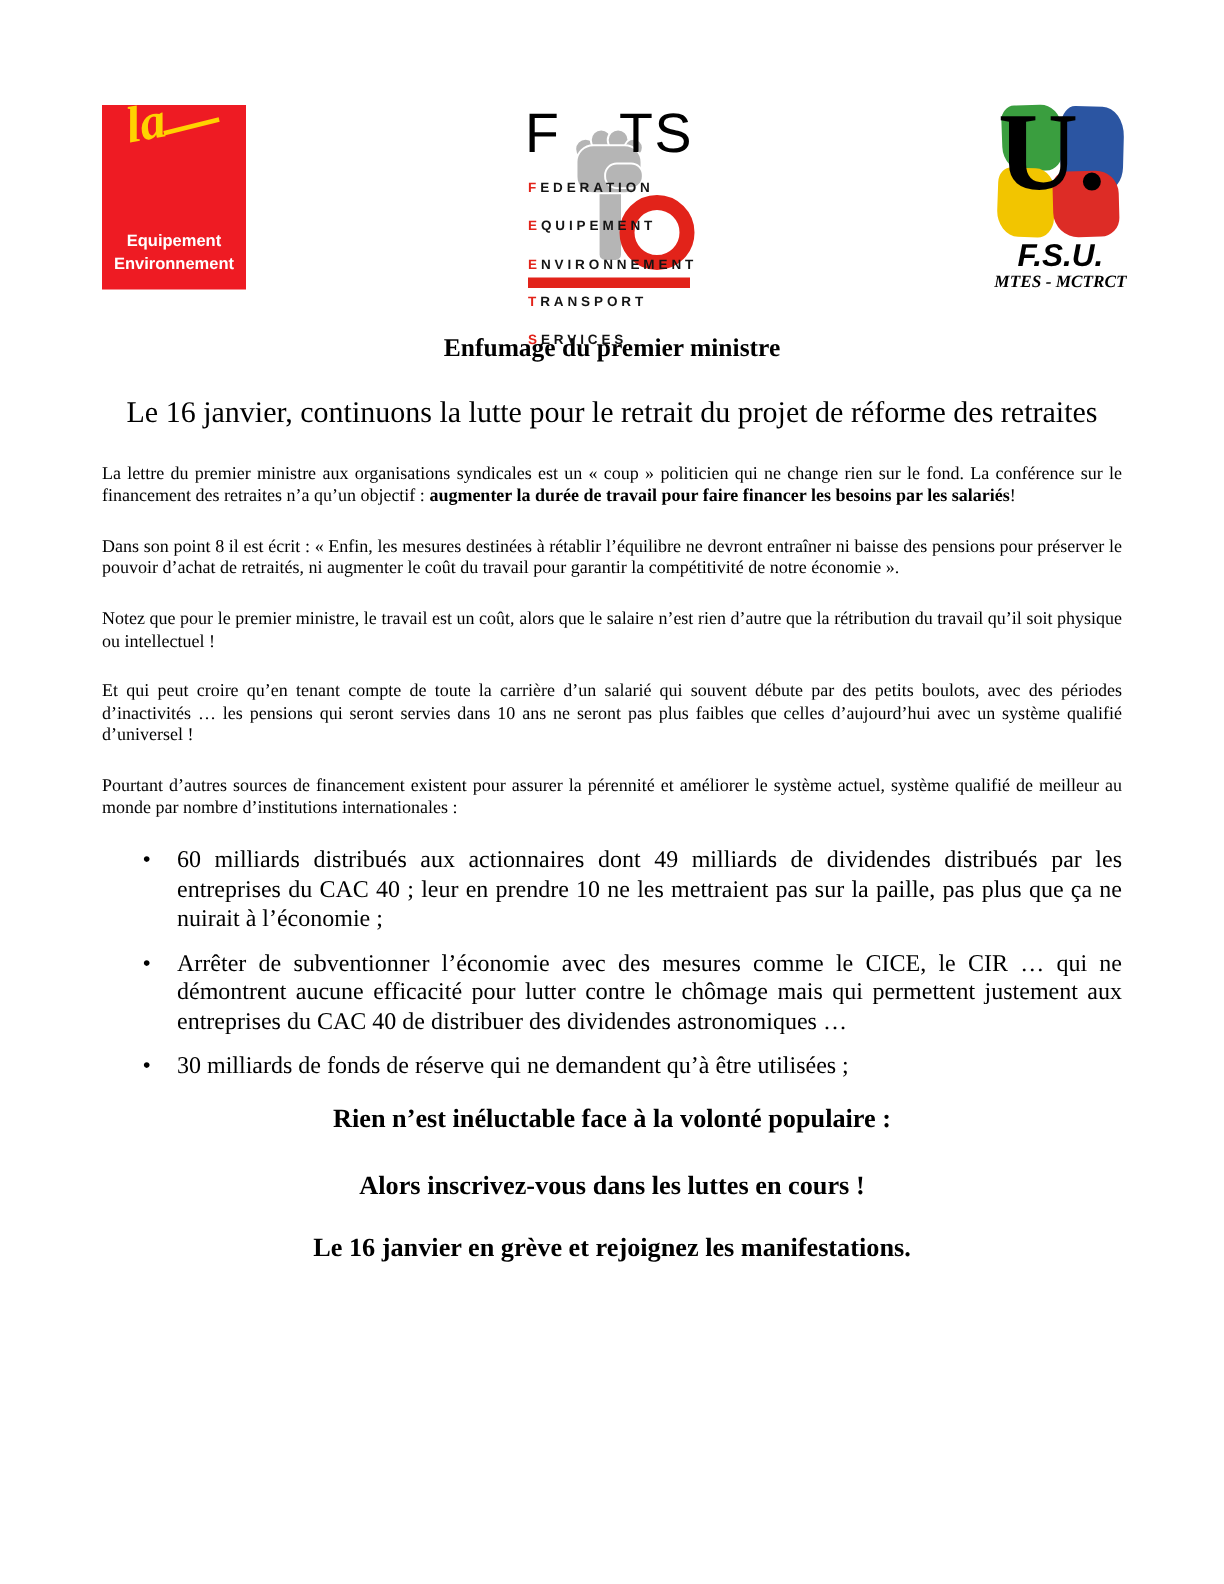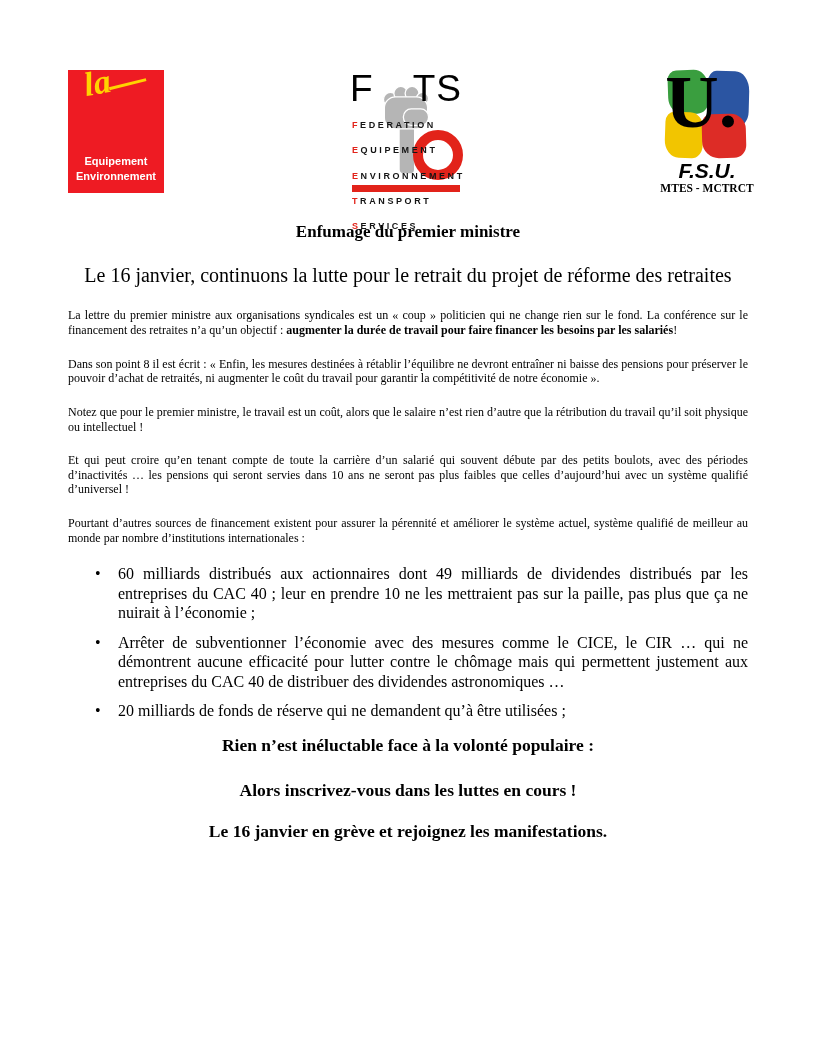--- a/index.html
+++ b/index.html
@@ -38,21 +38,21 @@
   .fsu-logo{width:118px;display:flex;flex-direction:column;align-items:center;flex:0 0 auto;}
   .fsu-squares{position:relative;width:84px;height:88px;}
   .sq{position:absolute;border-radius:22% 35% 28% 38%;}
   .sq-green{top:0;left:3px;width:40px;height:44px;background:#3a9e3f;transform:rotate(-2deg);}
   .sq-blue{top:1px;right:0;width:42px;height:56px;background:#2b55a2;transform:rotate(1.5deg);}
   .sq-yellow{bottom:0;left:0;width:38px;height:46px;background:#f2c500;transform:rotate(2deg);}
   .sq-red{bottom:0;right:3px;width:44px;height:44px;background:#dd2c26;transform:rotate(-1.5deg);}
   .fsu-u{position:absolute;top:-8px;left:50%;transform:translateX(-58%);z-index:2;
          font-family:"Liberation Serif",serif;font-weight:bold;font-size:74px;line-height:1.1;color:#000;}
   .fsu-name{font-family:Liberation Sans, sans-serif;font-style:italic;font-weight:bold;font-size:21px;margin-top:1px;line-height:1.1;}
-  .fsu-sub{font-family:"Liberation Serif",serif;font-weight:bold;font-size:11.5px;line-height:1.2;}
+  .fsu-sub{font-family:"Liberation Serif",serif;font-style:italic;font-weight:bold;font-size:11.5px;line-height:1.2;}
 
   
   .content{position:absolute;top:222px;left:68px;width:680px;}
   .doc-title{text-align:center;font-weight:bold;font-size:17px;line-height:1.2;margin:0 0 21px;}
   .doc-subtitle{text-align:center;font-weight:normal;font-size:20px;line-height:1.2;margin:0 0 21px;white-space:nowrap;}
   p.body{font-size:12px;line-height:1.22;text-align:justify;margin:0 0 19px;}
   ul.points{list-style:none;margin:2px 0 14px;padding:0 0 0 50px;}
   ul.points li{position:relative;font-size:16px;line-height:1.22;text-align:justify;margin:0 0 10px;}
   ul.points li::before{content:"\2022";position:absolute;left:-23px;top:0;font-size:16px;}
   .closing{text-align:center;font-weight:bold;font-size:17.5px;line-height:1.2;margin:0 0 20px;white-space:nowrap;}
@@ -124,21 +124,21 @@
     <p class="body"><span>La lettre du premier ministre aux organisations syndicales est un « coup » politicien qui ne change rien sur le fond. La conférence sur le financement des retraites n’a qu’un objectif : </span><b>augmenter la durée de travail pour faire financer les besoins par les salariés</b><span>!</span></p>
 
     <p class="body">Dans son point 8 il est écrit : « Enfin, les mesures destinées à rétablir l’équilibre ne devront entraîner ni baisse des pensions pour préserver le pouvoir d’achat de retraités, ni augmenter le coût du travail pour garantir la compétitivité de notre économie ».</p>
     <p class="body">Notez que pour le premier ministre, le travail est un coût, alors que le salaire n’est rien d’autre que la rétribution du travail qu’il soit physique ou intellectuel !</p>
     <p class="body">Et qui peut croire qu’en tenant compte de toute la carrière d’un salarié qui souvent débute par des petits boulots, avec des périodes d’inactivités … les pensions qui seront servies dans 10 ans ne seront pas plus faibles que celles d’aujourd’hui avec un système qualifié d’universel !</p>
     <p class="body">Pourtant d’autres sources de financement existent pour assurer la pérennité et améliorer le système actuel, système qualifié de meilleur au monde par nombre d’institutions internationales :</p>
 
     <ul class="points">
       <li>60 milliards distribués aux actionnaires dont 49 milliards de dividendes distribués par les entreprises du CAC 40 ; leur en prendre 10 ne les mettraient pas sur la paille, pas plus que ça ne nuirait à l’économie ;</li>
       <li>Arrêter de subventionner l’économie avec des mesures comme le CICE, le CIR … qui ne démontrent aucune efficacité pour lutter contre le chômage mais qui permettent justement aux entreprises du CAC 40 de distribuer des dividendes astronomiques …</li>
-      <li>20 milliards de fonds de réserve qui ne demandent qu’à être utilisées ;</li>
+      <li>30 milliards de fonds de réserve qui ne demandent qu’à être utilisées ;</li>
     </ul>
 
     <div class="closing">Rien n’est inéluctable face à la volonté populaire :</div>
     <div class="closing first">Alors inscrivez-vous dans les luttes en cours !</div>
     <div class="closing">Le 16 janvier en grève et rejoignez les manifestations.</div>
 
   </div>
 
 </div>
 

